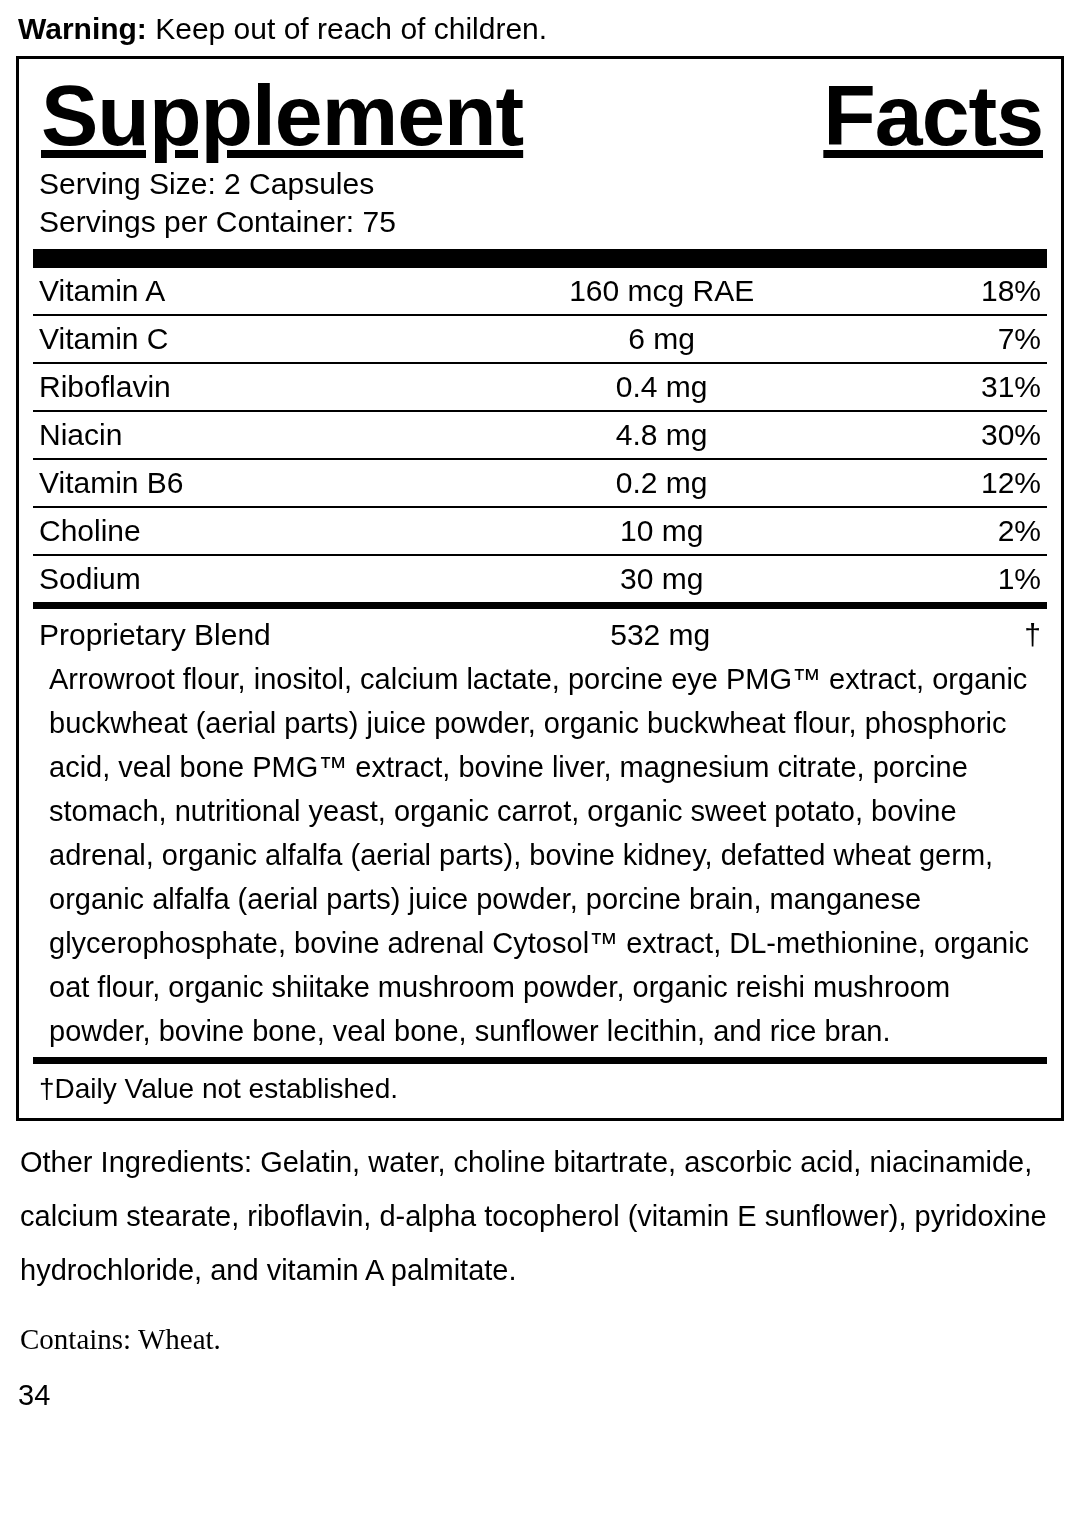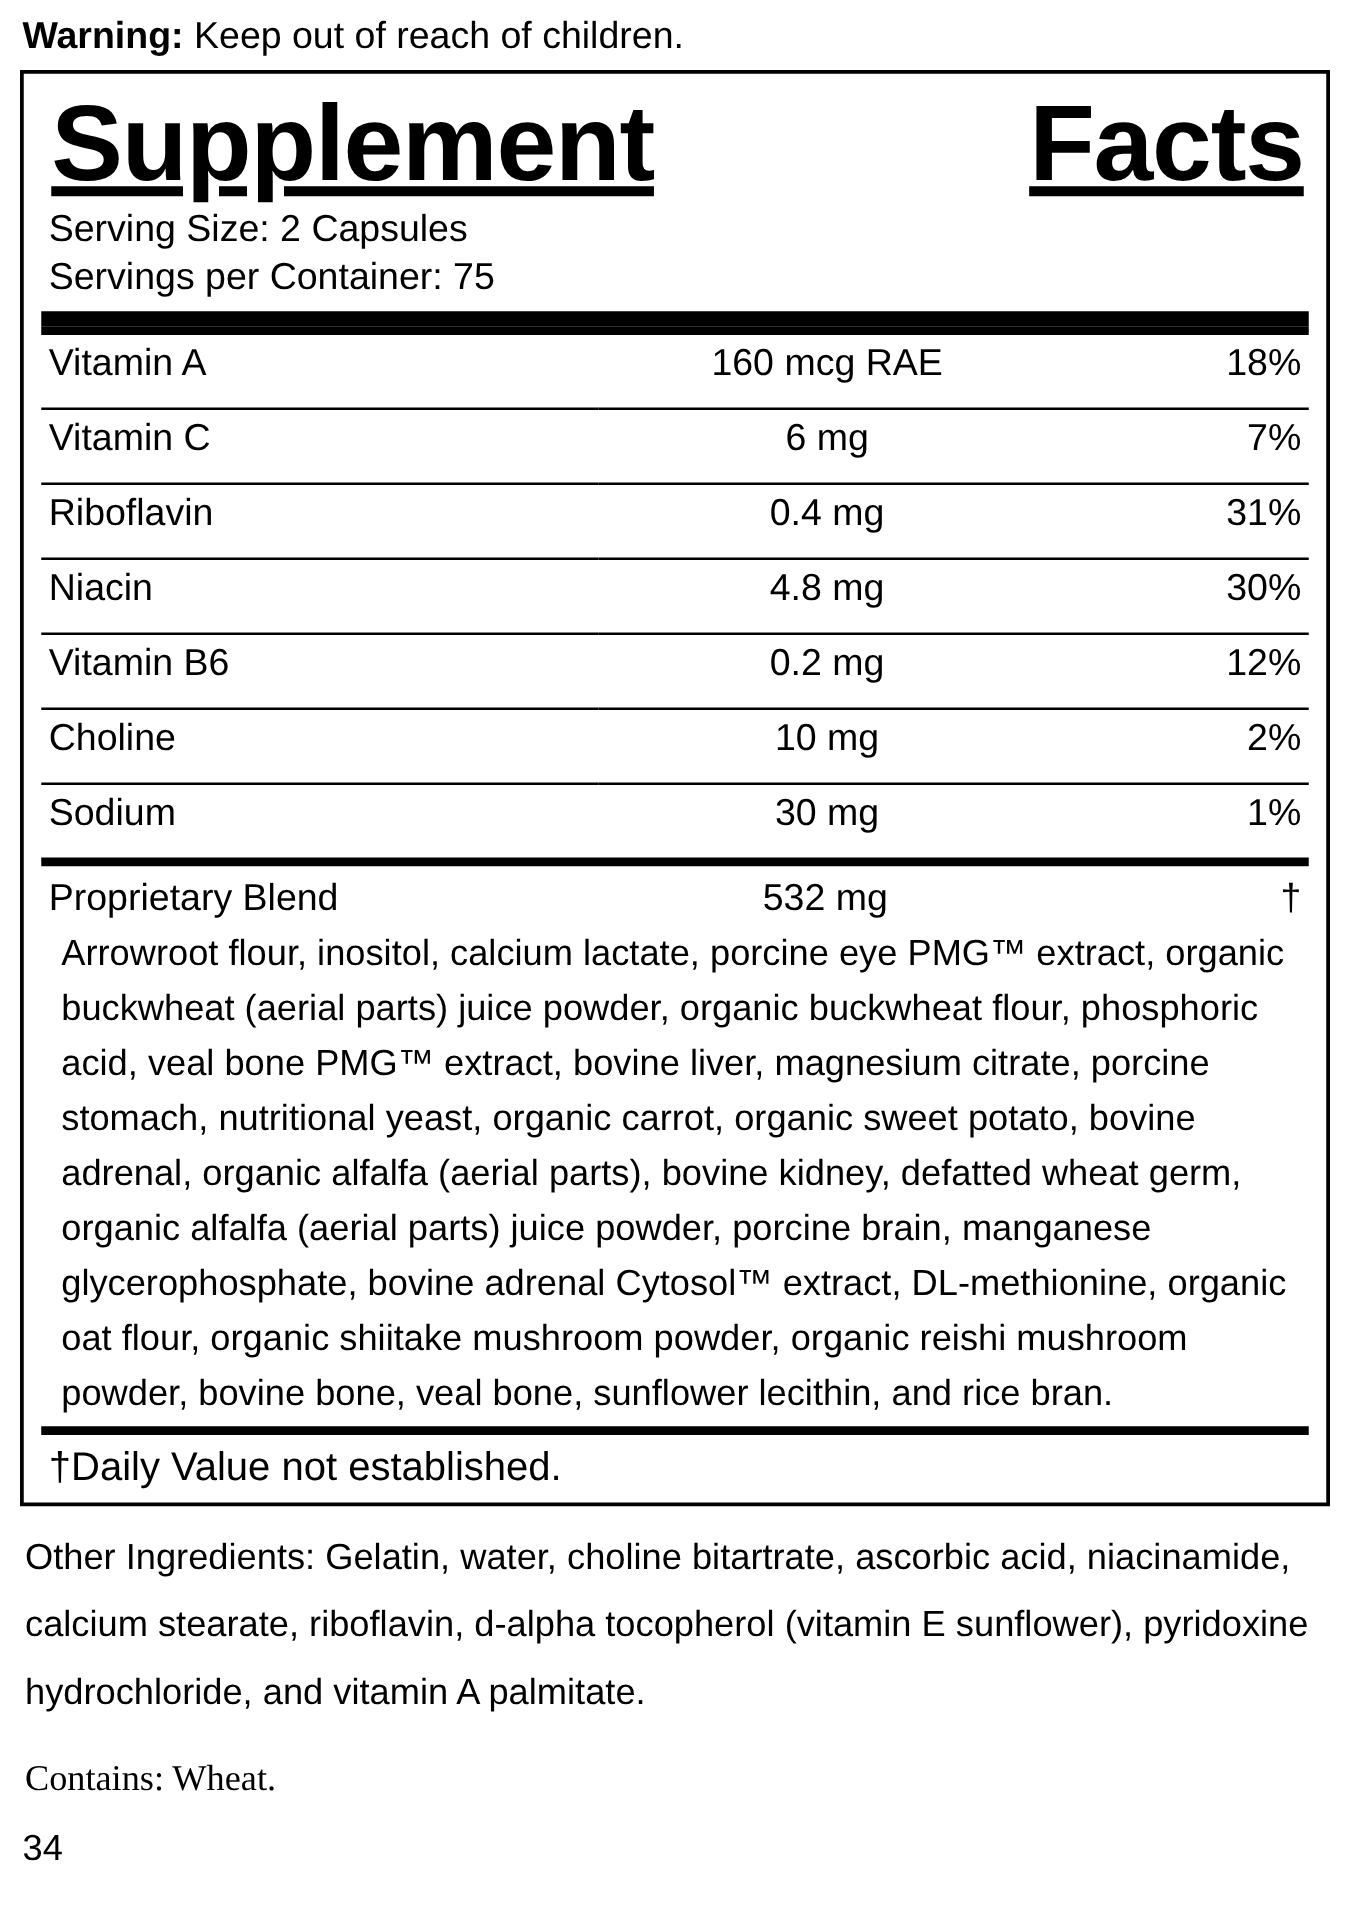--- a/index.html
+++ b/index.html
@@ -86,21 +86,21 @@
   }
   .col-name { text-align: left; width: 44%; padding-left: 6px !important; }
   .col-amt  { text-align: center; width: 36%; }
   .col-dv   { text-align: right; width: 20%; padding-right: 6px !important; }
 
   tr.datarow td {
     border-bottom: 2px solid #000;
     font-size: 30px;
     line-height: 36px;
     padding-top: 5px;
-    padding-bottom: 17px;
+    padding-bottom: 5px;
   }
   tr.datarow:last-child td { border-bottom: none; }
 
   .blend-row {
     display: flex;
     font-size: 30px;
     line-height: 40px;
     padding-top: 6px;
   }
   .blend-name { width: 44%; padding-left: 6px; }
@@ -108,21 +108,21 @@
   .blend-dv { width: 20%; text-align: right; padding-right: 6px; }
 
   .blend-desc {
     font-size: 29px;
     line-height: 44px;
     padding: 2px 4px 4px 16px;
     text-align: left;
   }
 
   .dv-note {
-    font-size: 32px;
+    font-size: 28px;
     line-height: 38px;
     padding: 6px 4px 0 6px;
   }
 
   .other-ing {
     font-size: 29px;
     line-height: 54px;
     padding: 14px 6px 0 6px;
   }
   .contains {

